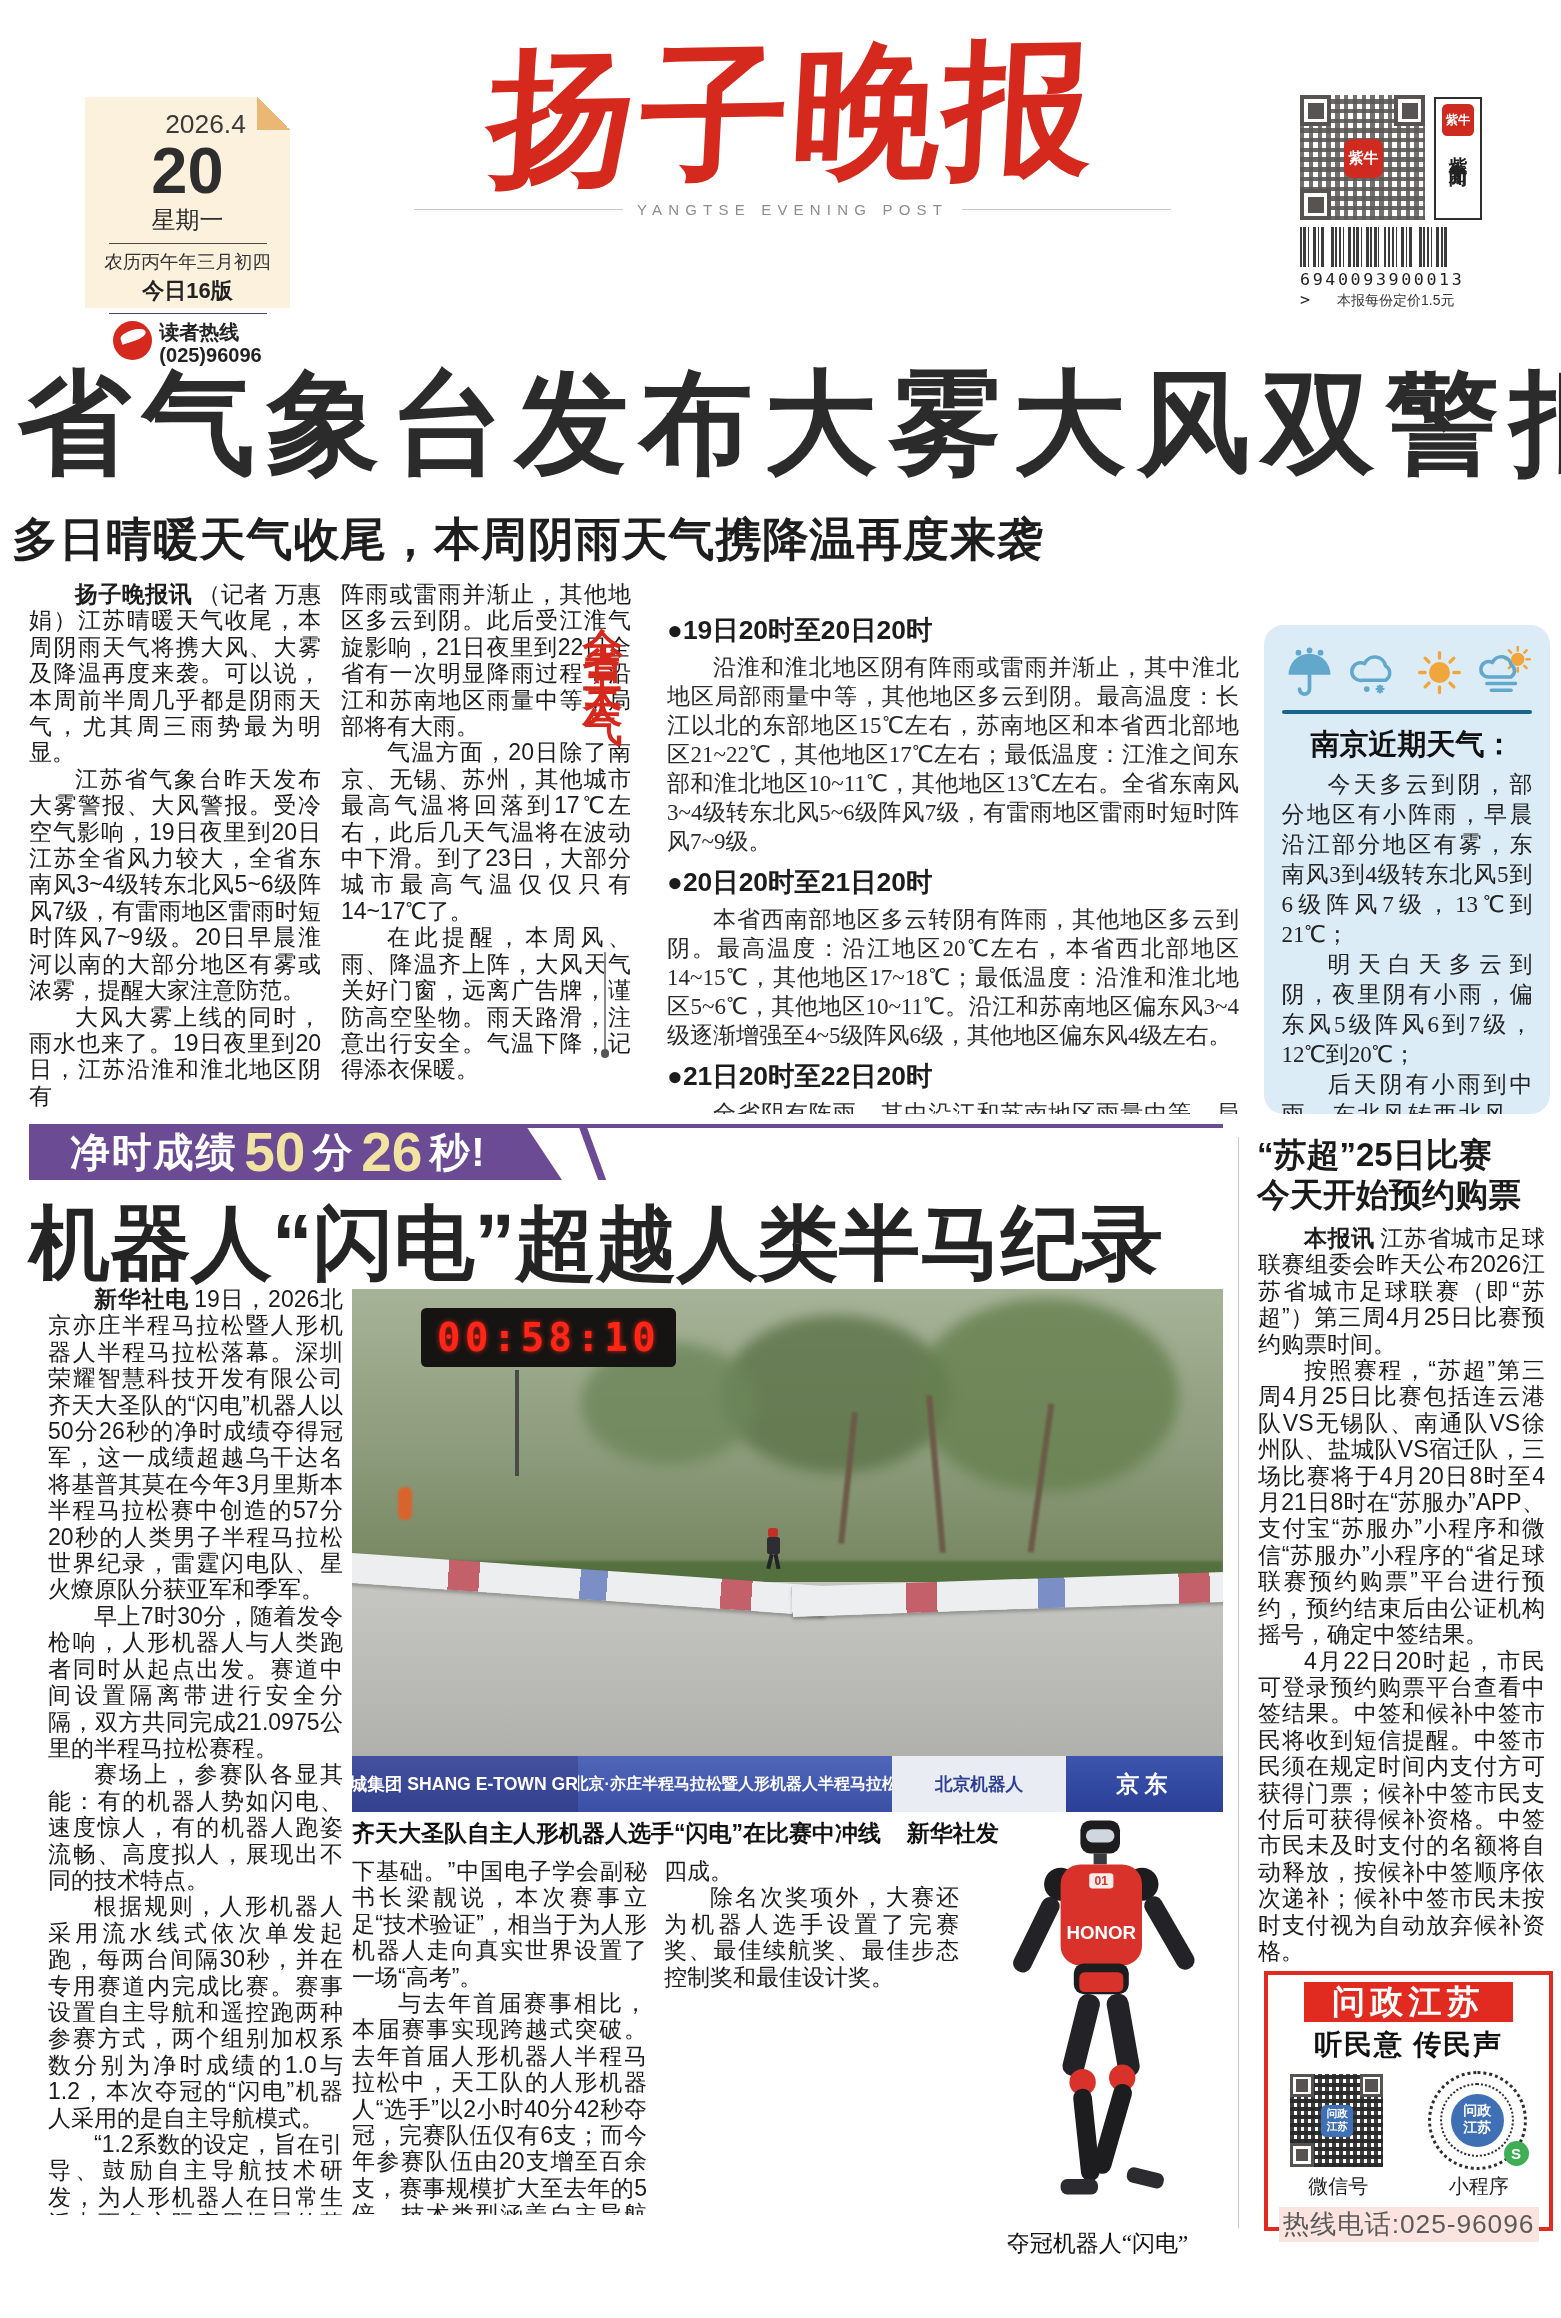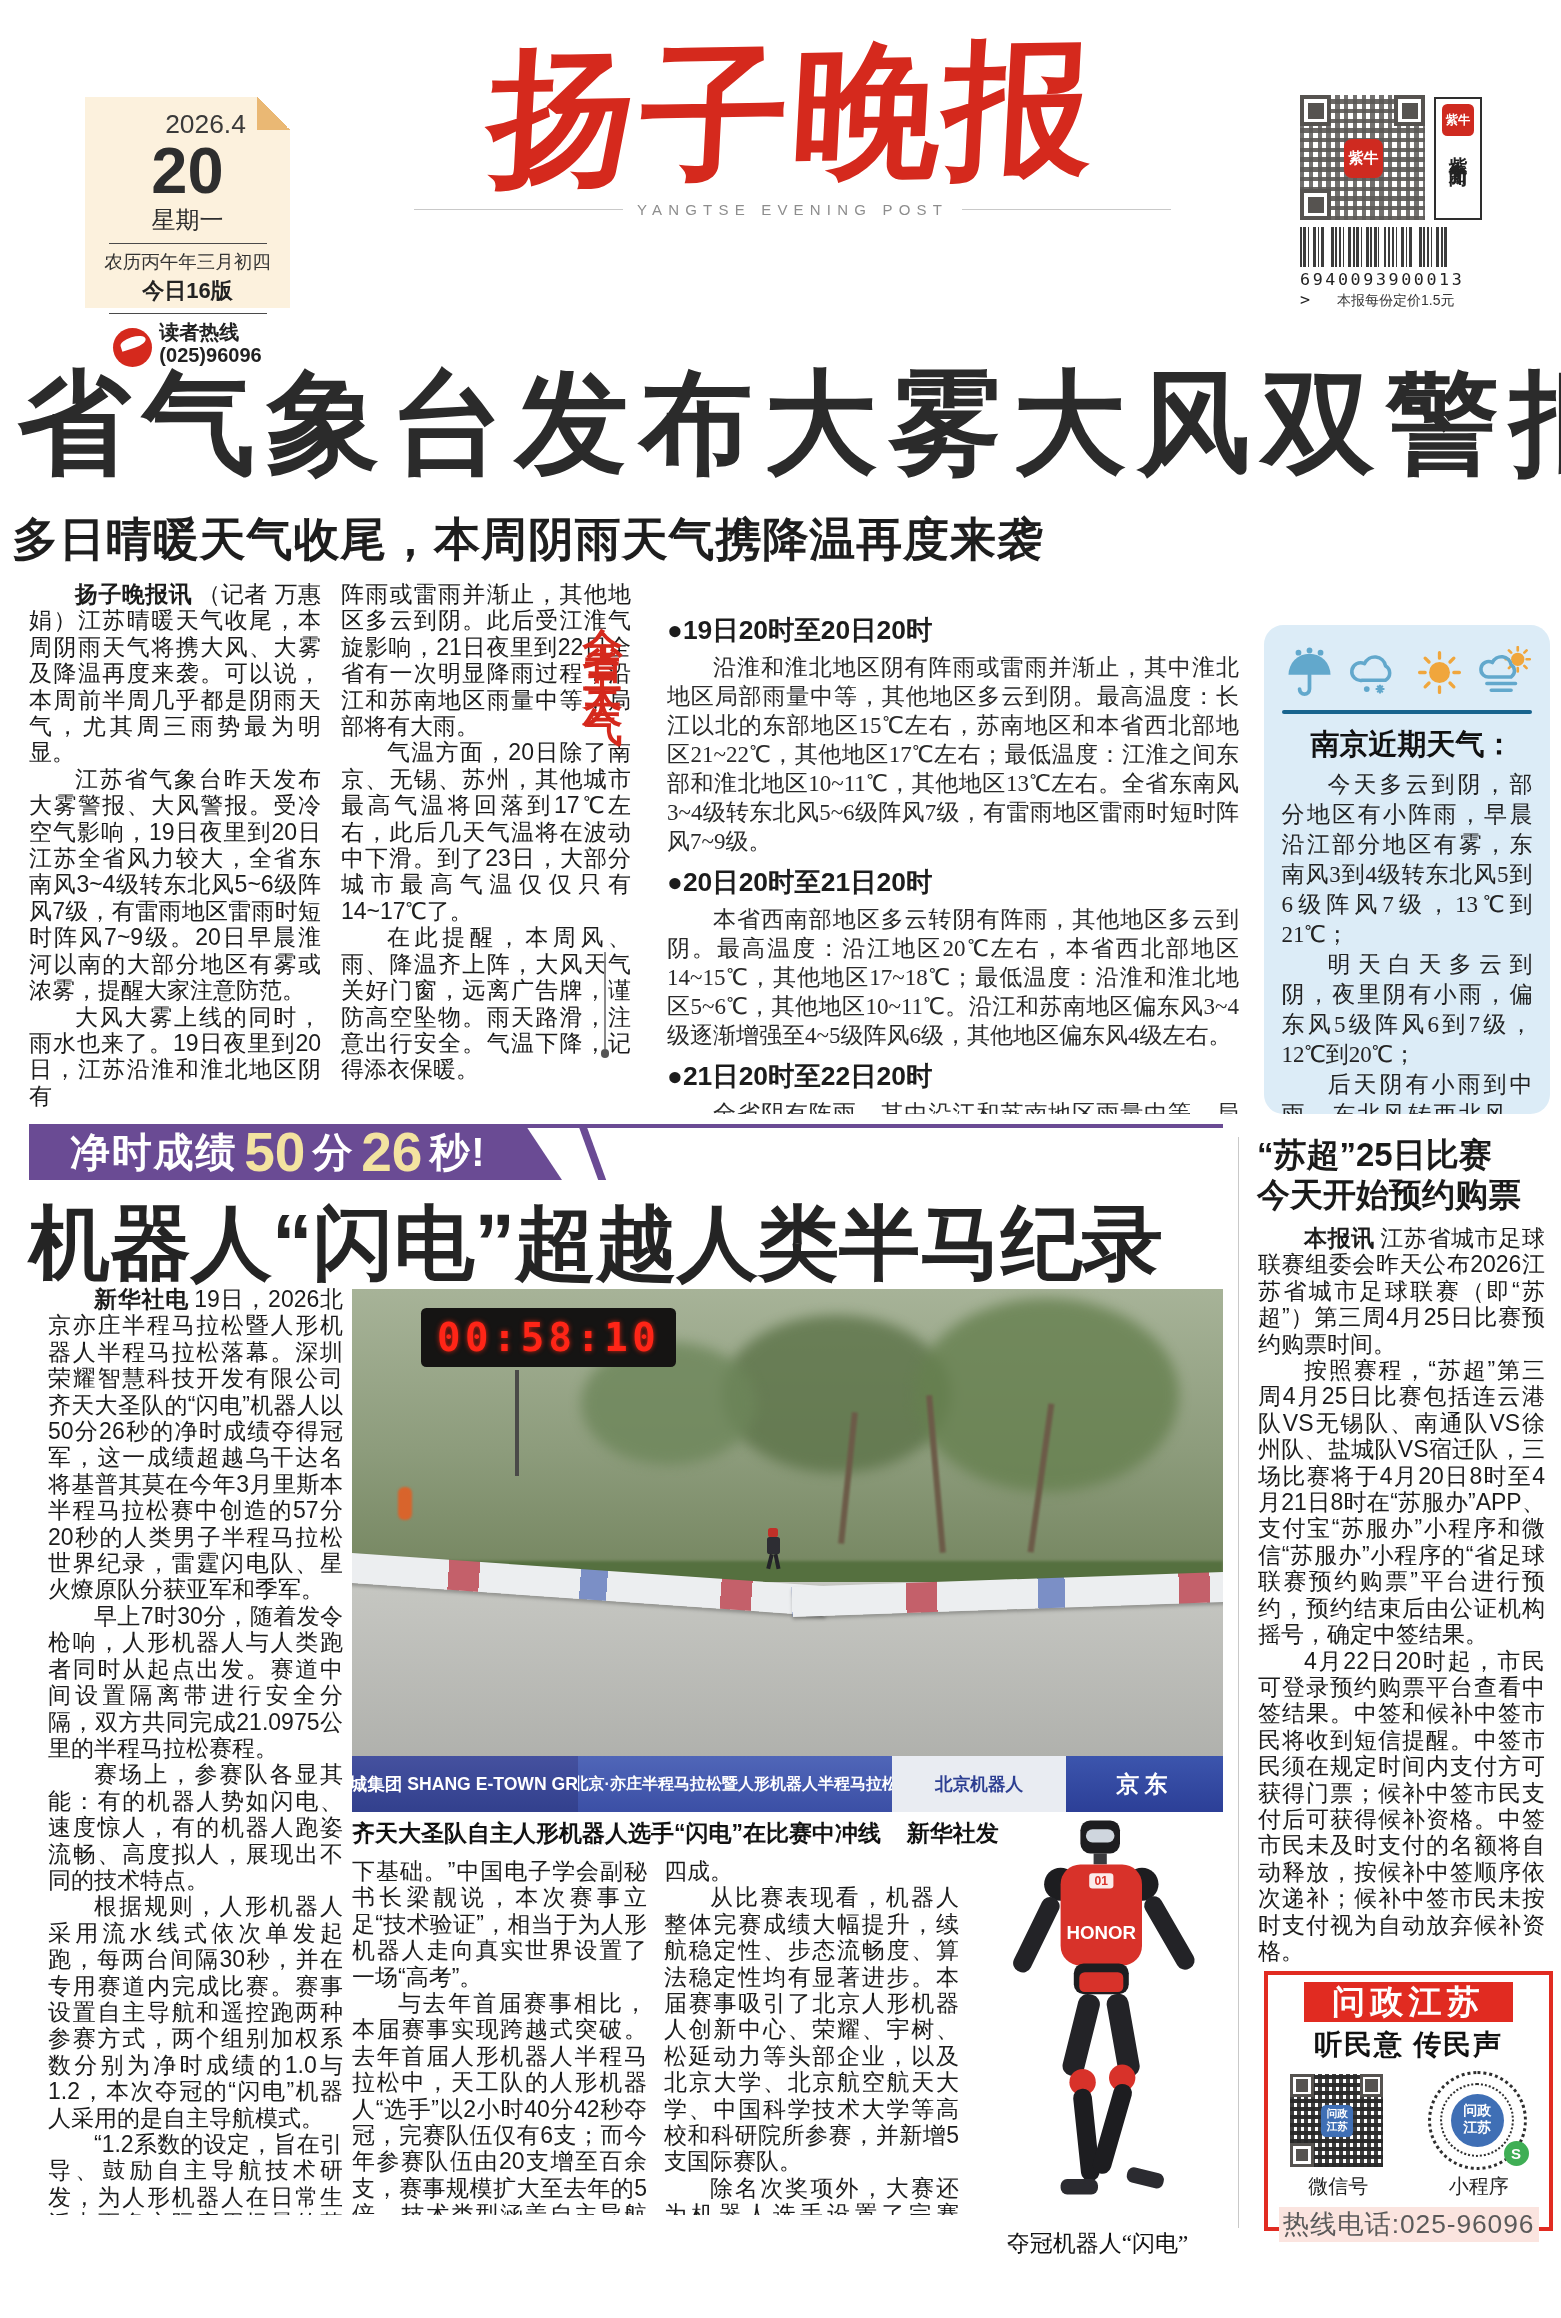--- a/index.html
+++ b/index.html
@@ -9,21 +9,21 @@
   
   .datebox{left:85px;top:97px;width:205px;height:211px;background:#fcf1dd;text-align:center;}
   .fold{position:absolute;top:0;right:0;width:33px;height:33px;
         background:linear-gradient(225deg,#fff 0 50%,#eab874 50% 100%);}
   .d-ym{font-size:26.4px;color:#3a3a3a;margin-top:12.3px;padding-left:36px;}
   .d-day{font-size:65px;font-weight:bold;color:#2e2e2e;line-height:62px;}
   .d-week{font-size:24px;color:#2e2e2e;margin-top:1.8px;}
   .d-hr{width:158px;border:none;border-top:1.8px solid #4a4a4a;margin:7px auto 5.3px;}
   .d-lunar{font-family:"Liberation Serif",serif;font-size:18.5px;color:#333;}
   .d-ed{font-size:22px;font-weight:bold;margin-top:1.8px;}
-  .d-hotrow{display:flex;align-items:flex-end;justify-content:center;gap:7px;margin-top:7px;}
+  .d-hotrow{display:flex;align-items:flex-start;justify-content:center;gap:7px;margin-top:7px;}
   .swirl{width:39px;height:39px;border-radius:50%;background:#d5291d;position:relative;overflow:hidden;flex:0 0 auto;}
   .swirl::after{content:"";position:absolute;left:7px;top:8.8px;width:26.4px;height:10.6px;background:#fff;
         border-radius:50% 50% 50% 0;transform:rotate(-18deg);}
   .d-hot{font-size:20px;font-weight:bold;line-height:23px;text-align:left;}
   .masthead{left:370px;top:35px;width:845px;text-align:center;color:#d5291d;font-weight:900;
         font-size:148px;line-height:158px;font-family:"Liberation Serif",serif;
         transform:skewX(-4deg) rotate(-1deg);letter-spacing:3.5px;}
   .mast-sub{left:414px;top:201px;width:757px;display:flex;align-items:center;gap:14px;color:#8d8d8d;}
   .mast-sub .ln{flex:1;height:0.9px;background:#c9c9c9;}
   .mast-sub .tx{font-size:15px;letter-spacing:6.2px;white-space:nowrap;}
@@ -306,21 +306,20 @@
     <span>齐天大圣队自主人形机器人选手“闪电”在比赛中冲线</span>
     <span class="credit">新华社发</span>
   </div>
 
   <div class="abs bodycol col-ra">
       <p class="cont">下基础。”中国电子学会副秘书长梁靓说，本次赛事立足“技术验证”，相当于为人形机器人走向真实世界设置了一场“高考”。</p>
       <p>与去年首届赛事相比，本届赛事实现跨越式突破。去年首届人形机器人半程马拉松中，天工队的人形机器人“选手”以2小时40分42秒夺冠，完赛队伍仅有6支；而今年参赛队伍由20支增至百余支，赛事规模扩大至去年的5倍。技术类型涵盖自主导航与遥控两大类别，其中自主导航占比近</p>
     </div>
   <div class="abs bodycol col-rb">
       <p class="cont">四成。</p>
-      <p>从比赛表现看，机器人整体完赛成绩大幅提升，续航稳定性、步态流畅度、算法稳定性均有显著进步。本届赛事吸引了北京人形机器人创新中心、荣耀、宇树、松延动力等头部企业，以及北京大学、北京航空航天大学、中国科学技术大学等高校和科研院所参赛，并新增5支国际赛队。</p>
       <p>除名次奖项外，大赛还为机器人选手设置了完赛奖、最佳续航奖、最佳步态控制奖和最佳设计奖。</p>
     </div>
 
   <div class="abs winner">
     <svg width="220" height="396" viewBox="0 0 200 360">
       <rect x="84" y="4" width="36" height="30" rx="9" fill="#1d1d20"></rect>
       <rect x="89" y="12" width="26" height="12" rx="6" fill="#cfd6de"></rect>
       <rect x="96" y="34" width="12" height="10" fill="#3a3a3e"></rect>
       <circle cx="66" cy="62" r="15" fill="#1d1d20"></circle>
       <circle cx="140" cy="62" r="15" fill="#1d1d20"></circle>

